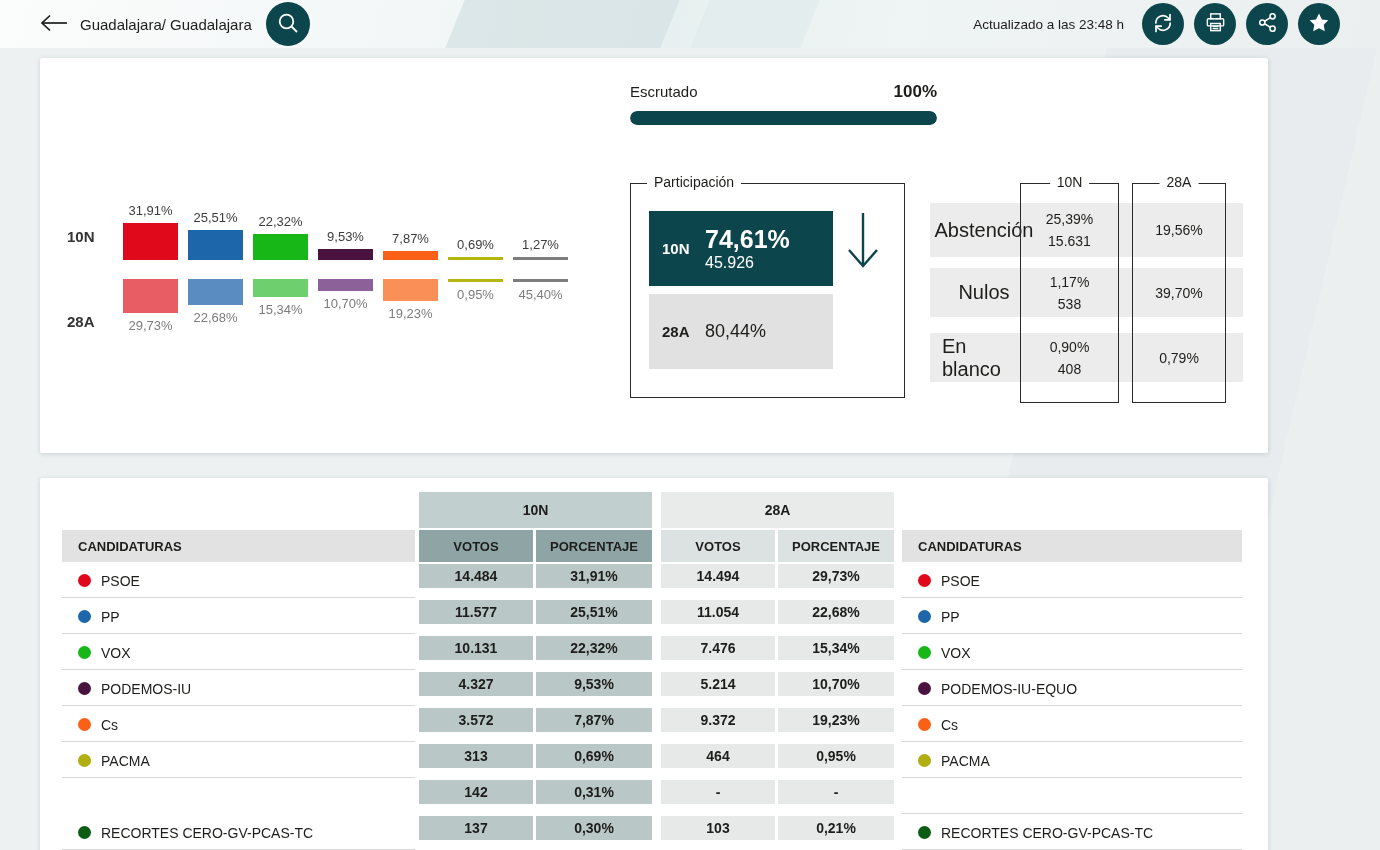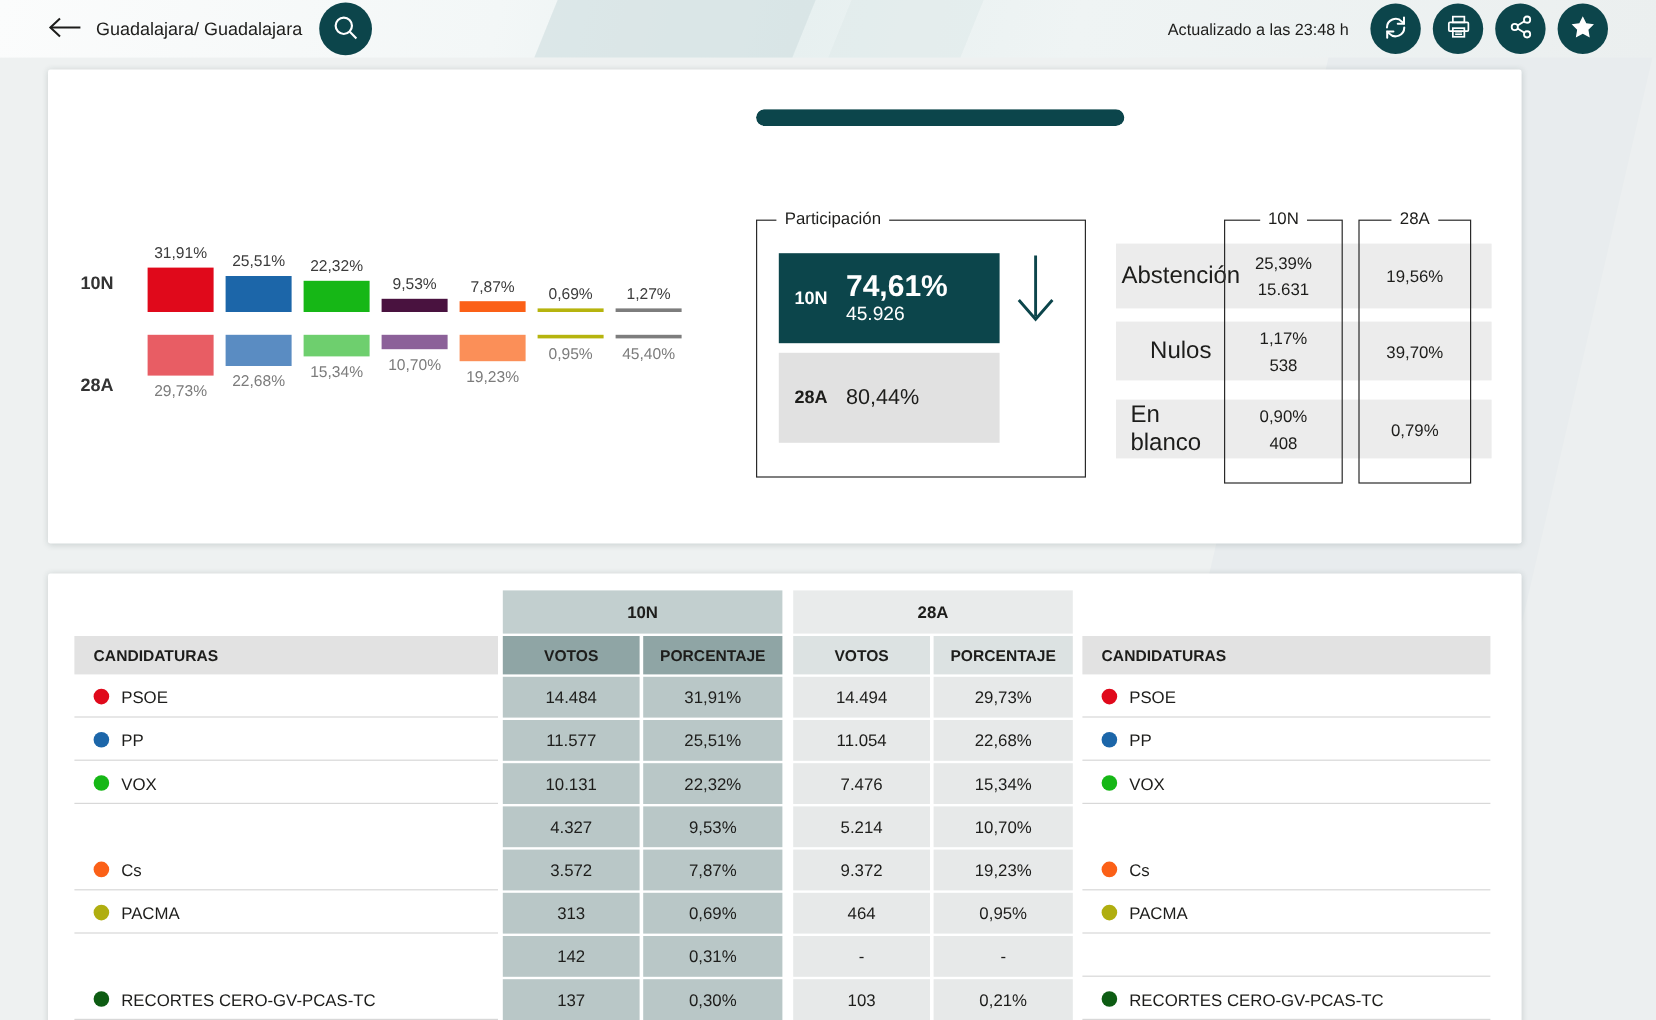--- a/index.html
+++ b/index.html
@@ -80,21 +80,21 @@
   .grid{position:absolute;left:22px;top:14px;display:grid;
     grid-template-columns:353px 4px 114px 3px 116px 9px 114px 3px 116px 8px 340px;
     row-gap:2px;}
   .gcell{display:flex;align-items:center;justify-content:center;font-size:14px;}
   .gh-group{height:36px;font-size:14px;font-weight:bold;background:#c2cfcf;}
   .gh-group.a28{background:#e9ebeb;}
   .gh-col{height:32px;font-size:13px;font-weight:bold;}
   .gh-col.n10{background:#8fa5a5;}
   .gh-col.a28{background:#dce2e2;}
   .gh-cand{height:32px;background:#e2e2e2;justify-content:flex-start;padding-left:16px;font-size:13px;font-weight:bold;}
-  .dcell{height:34px;}
+  .dcell{height:24px;font-weight:bold;}
   .dcell.n10{background:#b9c7c7;}
   .dcell.a28{background:#e7e9e9;}
   .pcell{height:34px;background:#fff;border-bottom:1px solid #d8d8d8;display:flex;align-items:center;padding-left:16px;font-size:14px;}
   .dot{width:13px;height:13px;border-radius:50%;margin-right:10px;flex:0 0 auto;}
 </style>
 </head>
 <body>
 
 <div class="bg-wedge w1"></div>
 <div class="bg-wedge w2"></div>
@@ -206,20 +206,24 @@
       <div class="clabel l10" style="left: 325px; top: 38px;">0,69%</div>
       <div class="cbar" style="left: 325px; top: 81px; height: 3px; background: rgb(182, 180, 14);"></div>
       <div class="clabel l28" style="left: 325px; top: 88px;">0,95%</div>
       <div class="cbar" style="left: 390px; top: 59px; height: 3px; background: rgb(125, 125, 125);"></div>
       <div class="clabel l10" style="left: 390px; top: 38px;">1,27%</div>
       <div class="cbar" style="left: 390px; top: 81px; height: 3px; background: rgb(125, 125, 125);"></div>
       <div class="clabel l28" style="left: 390px; top: 88px;">45,40%</div>
     </div>
 
   <div class="escrutado">
+    <div class="esc-row">
+      <span class="esc-label">Escrutado</span>
+      <span class="esc-value">100%</span>
+    </div>
     <div class="esc-track">
       <div class="esc-fill" id="esc-fill" style="width: 100%;"></div>
     </div>
   </div>
 
   <div class="fieldbox participacion">
     <span class="legend">Participación</span>
     <div class="part-box dark">
       <span class="part-tag">10N</span>
       <span class="part-main">
@@ -312,24 +316,32 @@
         <div>VOX</div>
       </div>
       <div class="gcell dcell n10" style="grid-area: 5 / 3;">10.131</div>
       <div class="gcell dcell n10" style="grid-area: 5 / 5;">22,32%</div>
       <div class="gcell dcell a28" style="grid-area: 5 / 7;">7.476</div>
       <div class="gcell dcell a28" style="grid-area: 5 / 9;">15,34%</div>
       <div class="pcell" style="grid-area: 5 / 11;">
         <div class="dot" style="background: rgb(22, 183, 22);"></div>
         <div>VOX</div>
       </div>
+      <div class="pcell" style="grid-area: 6 / 1;">
+        <div class="dot" style="background: rgb(73, 18, 63);"></div>
+        <div>PODEMOS-IU</div>
+      </div>
       <div class="gcell dcell n10" style="grid-area: 6 / 3;">4.327</div>
       <div class="gcell dcell n10" style="grid-area: 6 / 5;">9,53%</div>
       <div class="gcell dcell a28" style="grid-area: 6 / 7;">5.214</div>
       <div class="gcell dcell a28" style="grid-area: 6 / 9;">10,70%</div>
+      <div class="pcell" style="grid-area: 6 / 11;">
+        <div class="dot" style="background: rgb(73, 18, 63);"></div>
+        <div>PODEMOS-IU-EQUO</div>
+      </div>
       <div class="pcell" style="grid-area: 7 / 1;">
         <div class="dot" style="background: rgb(251, 96, 23);"></div>
         <div>Cs</div>
       </div>
       <div class="gcell dcell n10" style="grid-area: 7 / 3;">3.572</div>
       <div class="gcell dcell n10" style="grid-area: 7 / 5;">7,87%</div>
       <div class="gcell dcell a28" style="grid-area: 7 / 7;">9.372</div>
       <div class="gcell dcell a28" style="grid-area: 7 / 9;">19,23%</div>
       <div class="pcell" style="grid-area: 7 / 11;">
         <div class="dot" style="background: rgb(251, 96, 23);"></div>

